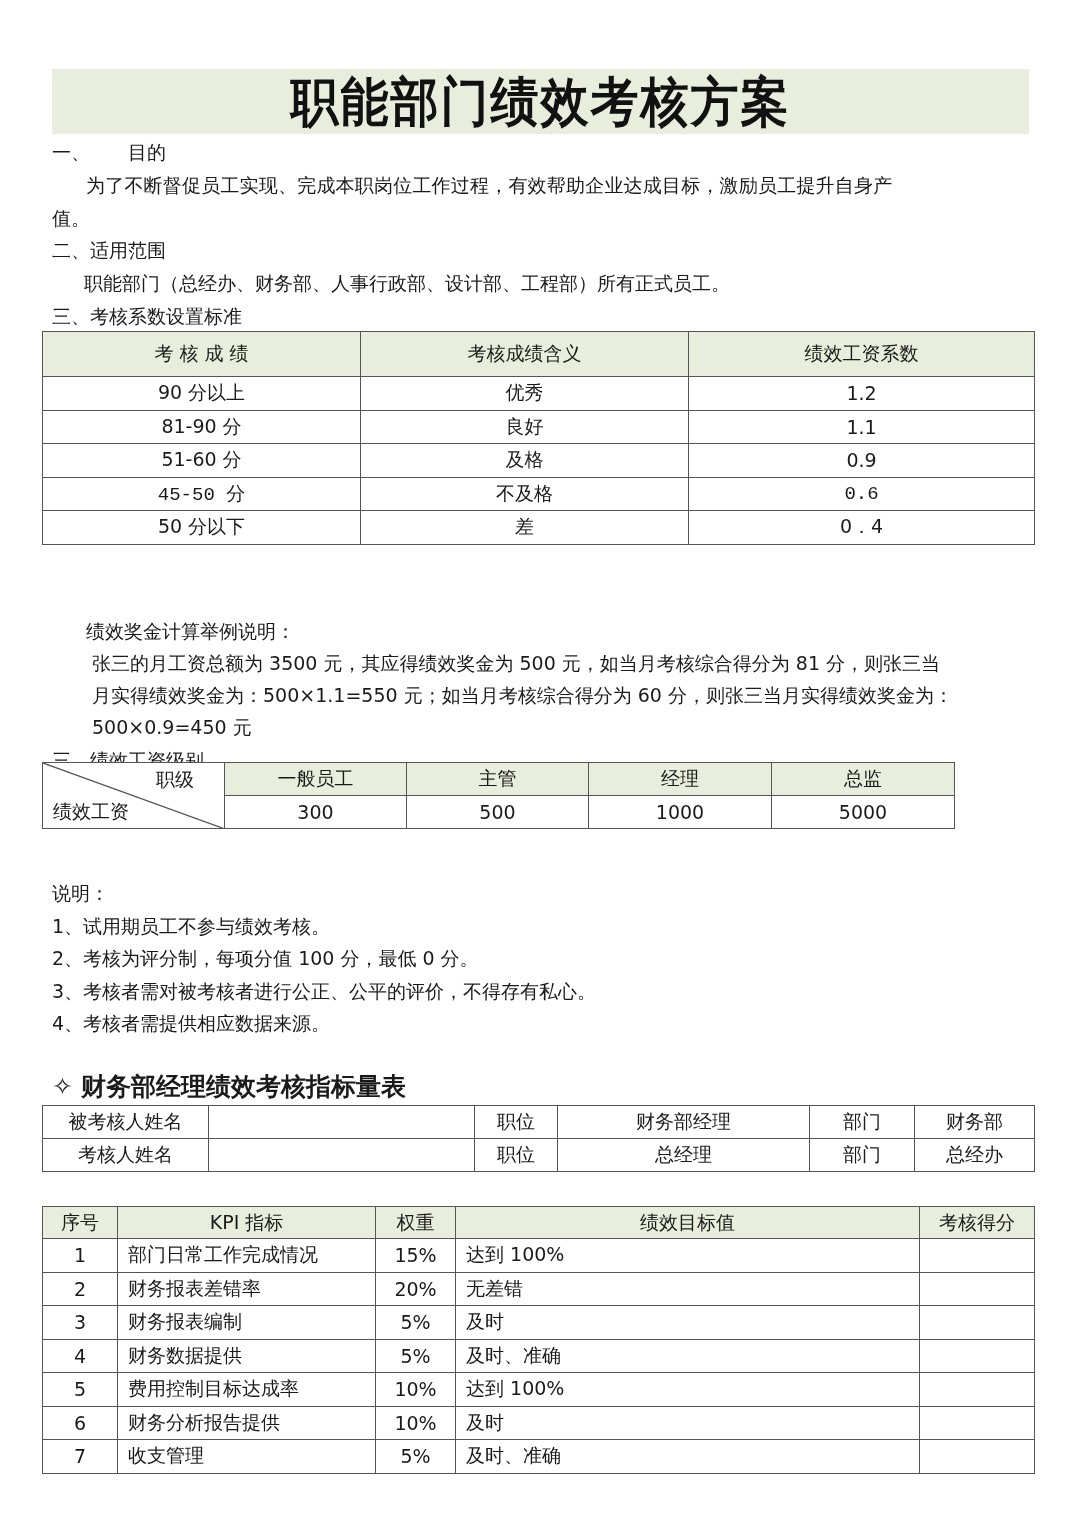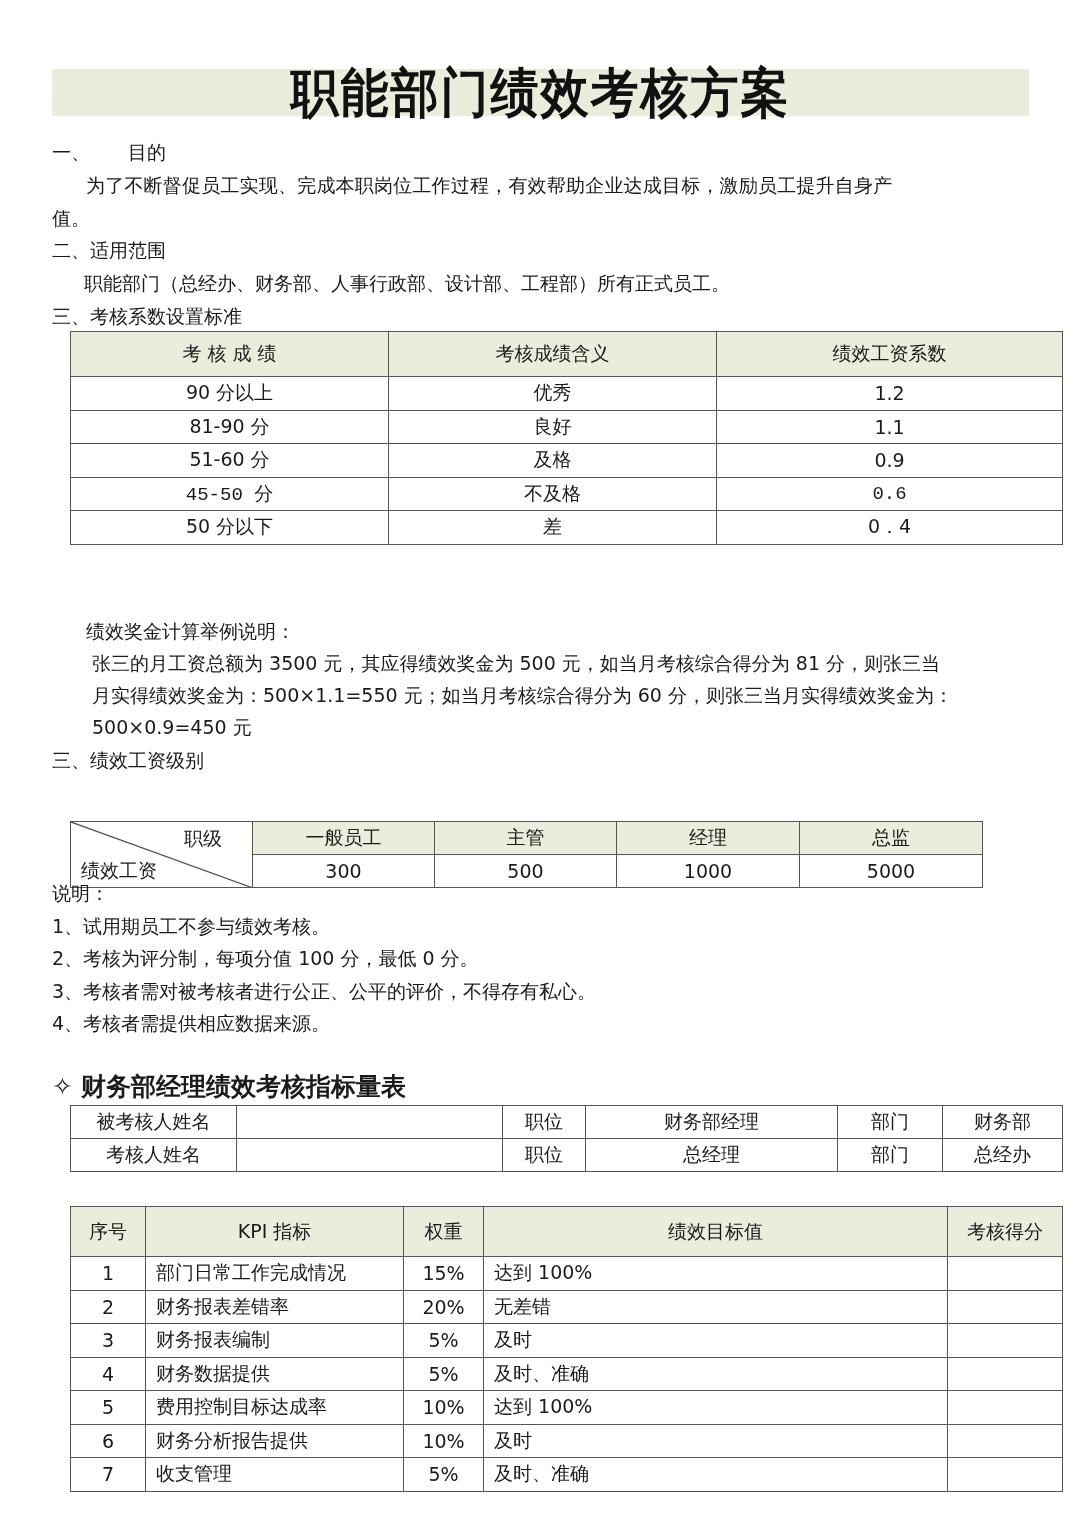--- a/index.html
+++ b/index.html
@@ -3,30 +3,30 @@
 <meta charset="utf-8">
 <style>
   html, body { margin: 0; padding: 0; background: #ffffff; }
   body {
     width: 1080px; height: 1528px; position: relative; overflow: hidden;
     font-family: "DejaVu Sans", "Liberation Sans", sans-serif;
     color: #1a1a1a;
   }
   .abs { position: absolute; }
   .title-bar {
-    left: 52px; top: 69px; width: 977px; height: 47px;
+    left: 52px; top: 69px; width: 977px; height: 65px;
     background: #e9eedc;
     display: flex; align-items: center; justify-content: center; text-align: right;
   }
   .title-bar span {
     font-size: 48px; font-weight: bold; letter-spacing: 2px; color: #111;
     transform: scaleY(1.1);
   }
   .txt { font-size: 19px; line-height: 33px; white-space: nowrap; }
-  table { border-collapse: collapse; position: absolute; table-layout: fixed; margin-left: 28px; }
+  table { border-collapse: collapse; position: absolute; table-layout: fixed; }
   td, th {
     border: 1.5px solid #555; font-weight: normal; font-size: 19px;
     text-align: center; padding: 0; white-space: nowrap; overflow: hidden;
   }
   th { background: #e9eedc; }
   .left { text-align: left; padding-left: 10px; }
   .diag-cell { position: relative; background: #fff; }
   .diag-cell svg { position: absolute; left: 0; top: 0; }
   .diag-top { position: absolute; right: 30px; top: 4px; }
   .diag-bot { position: absolute; left: 10px; bottom: 3px; }
@@ -89,21 +89,21 @@
 </tbody>
   </table>
 
 <div class="abs txt" style="left:86px; top:615px;">绩效奖金计算举例说明：</div>
 <div class="abs txt" style="left:92px; top:647px;">张三的月工资总额为 3500 元，其应得绩效奖金为 500 元，如当月考核综合得分为 81 分，则张三当</div>
 <div class="abs txt" style="left:92px; top:679px;">月实得绩效奖金为：500×1.1=550 元；如当月考核综合得分为 60 分，则张三当月实得绩效奖金为：</div>
 <div class="abs txt" style="left:92px; top:711px;">500×0.9=450 元</div>
 
 <div class="abs txt" style="left:52px; top:744px;">三、绩效工资级别</div>
 
-<table style="left:42px; top:821px; width:912px;padding-left:44px;">
+<table style="left:42px; top:762px; width:912px;padding-left:44px;">
   <colgroup>
       <col style="width:182px">
       <col style="width:182px">
       <col style="width:182px">
       <col style="width:183px">
       <col style="width:183px">
     </colgroup>
   <tbody>
       <tr style="height:33px;">
     <td rowspan="2" class="diag-cell">
@@ -168,21 +168,21 @@
 
 <table style="left:42px; top:1206px; width:992px;">
   <colgroup>
       <col style="width:75px">
       <col style="width:258px">
       <col style="width:80px">
       <col style="width:464px">
       <col style="width:115px">
     </colgroup>
   <tbody>
-      <tr style="height:50px;">
+      <tr style="height:32px;">
     <th>序号</th>
     <th>KPI 指标</th>
     <th>权重</th>
     <th>绩效目标值</th>
     <th>考核得分</th>
   </tr>
   <tr style="height:33.5px;">
     <td>1</td>
     <td class="left">部门日常工作完成情况</td>
     <td>15%</td>

